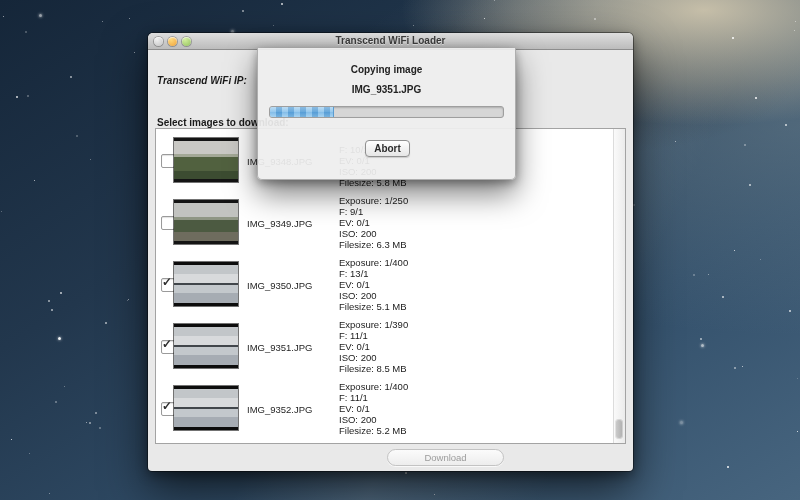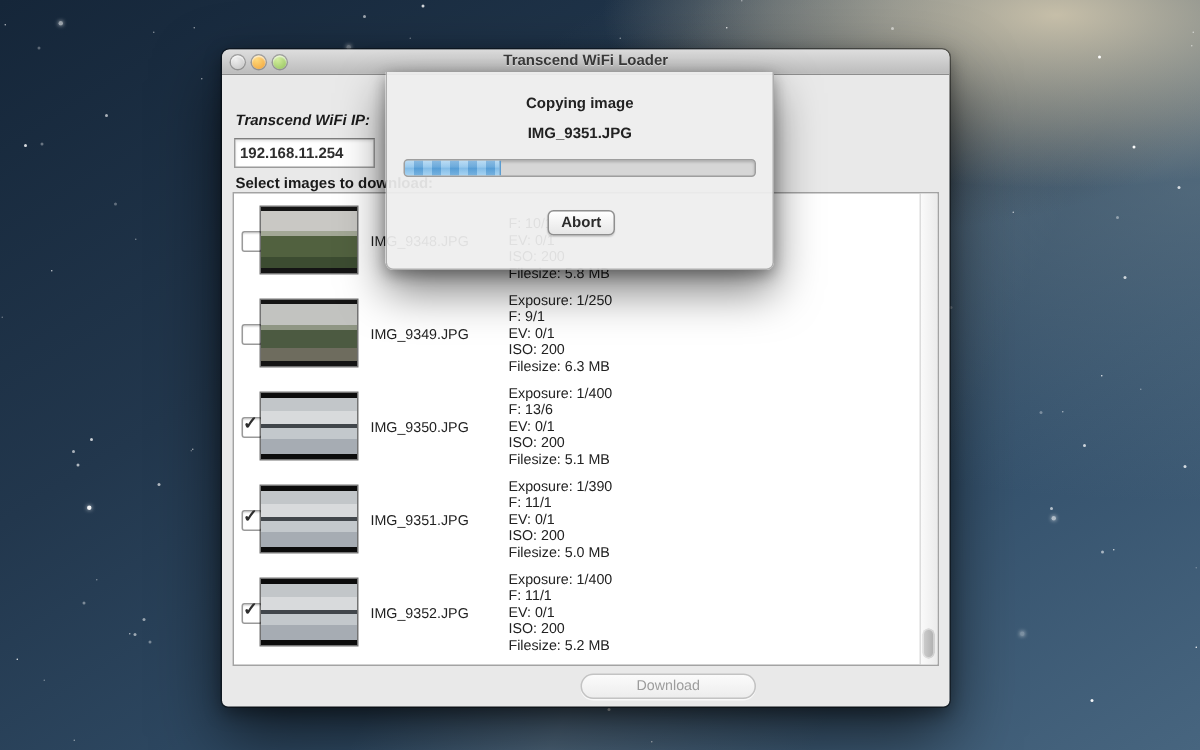--- a/index.html
+++ b/index.html
@@ -209,21 +209,20 @@
     <div class="titlebar">
       <div class="lights">
         <span class="light close"></span>
         <span class="light min"></span>
         <span class="light zoom"></span>
       </div>
       <div class="title">Transcend WiFi Loader</div>
     </div>
 
     <div class="ip-label">Transcend WiFi IP:</div>
-    <input class="ip-input" value="192.168.11.254" style="">
     <div class="list-label">Select images to download:</div>
 
     <div class="image-list">
       <div id="rows">
           <div class="row">
             <span class="checkbox"></span>
             <span class="thumb thumb-forest"></span>
             <span class="filename">IMG_9348.JPG</span>
             <span class="exif">
               <div></div>
@@ -246,38 +245,38 @@
             </span>
           </div>
           <div class="row">
             <span class="checkbox">
               <span class="check">✓</span>
             </span>
             <span class="thumb thumb-lake"></span>
             <span class="filename">IMG_9350.JPG</span>
             <span class="exif">
               <div>Exposure: 1/400</div>
-              <div>F: 13/6</div>
+              <div>F: 13/1</div>
               <div>EV: 0/1</div>
               <div>ISO: 200</div>
               <div>Filesize: 5.1 MB</div>
             </span>
           </div>
           <div class="row">
             <span class="checkbox">
               <span class="check">✓</span>
             </span>
             <span class="thumb thumb-lake"></span>
             <span class="filename">IMG_9351.JPG</span>
             <span class="exif">
               <div>Exposure: 1/390</div>
               <div>F: 11/1</div>
               <div>EV: 0/1</div>
               <div>ISO: 200</div>
-              <div>Filesize: 5.0 MB</div>
+              <div>Filesize: 8.5 MB</div>
             </span>
           </div>
           <div class="row">
             <span class="checkbox">
               <span class="check">✓</span>
             </span>
             <span class="thumb thumb-lake"></span>
             <span class="filename">IMG_9352.JPG</span>
             <span class="exif">
               <div>Exposure: 1/400</div>

